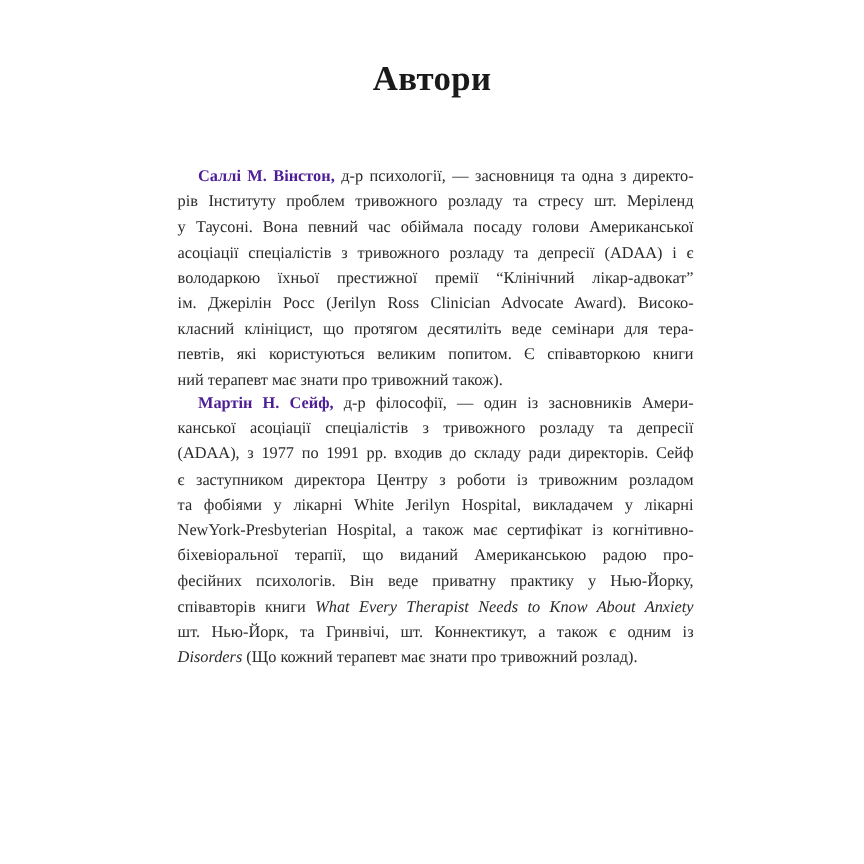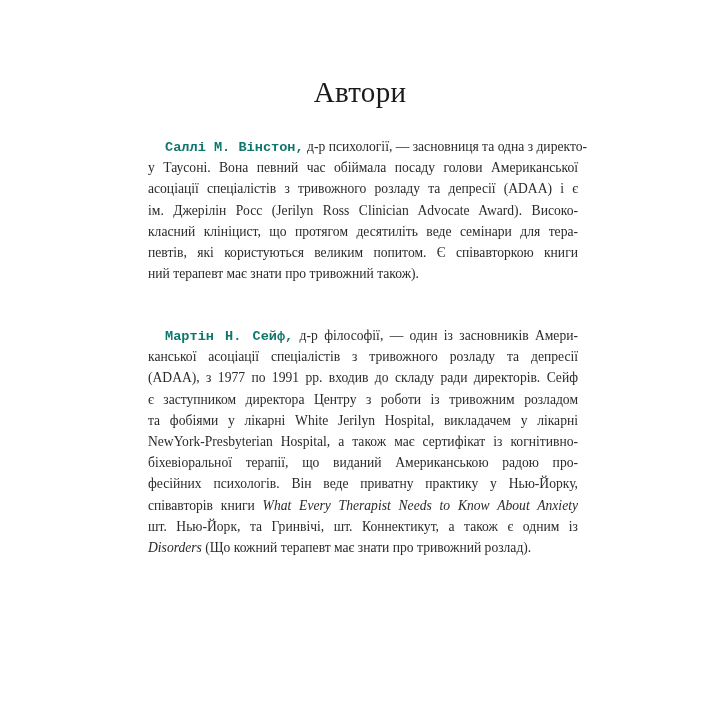--- a/index.html
+++ b/index.html
@@ -1,35 +1,37 @@
 <!DOCTYPE html>
 <html><head>
 <meta charset="utf-8">
 <style>
   html, body { margin:0; padding:0; background:#ffffff; }
   body { width:720px; height:720px; position:relative; overflow:hidden; font-family:"Liberation Serif","DejaVu Serif",serif; color:#2a2a2a; }
-  .title { position:absolute; top:50px; left:0; width:720px; text-align:center; font-size:29px; font-weight:normal; color:#1a1a1a; letter-spacing:0.3px;margin-top:26px; }
+  .title { position:absolute; top:50px; left:0; width:720px; text-align:center; font-size:29px; font-weight:bold; color:#1a1a1a; letter-spacing:0.3px; }
   .para { position:absolute; left:148px; width:430px; font-size:13.6px; line-height:21.2px; }
   .line { display:block; white-space:nowrap; text-align:justify; text-align-last:justify; height:21.2px; }
   .line.last { text-align-last:left; }
   .p1 { top:136px; }
   .p2 { top:325px; }
   .indent { padding-left:17px; }
-  b { color:#0f766e;font-family:Liberation Mono, monospace; }
+  b { color:#4c1d95; }
   i { font-style:italic; }
 </style>
 </head>
 <body>
 
 <div class="title">Автори</div>
 
 <div class="para p1">
   <span class="line indent"><b>Саллі М. Вінстон,</b><span> д-р психології, — засновниця та одна з директо-</span></span>
+  <span class="line">рів Інституту проблем тривожного розладу та стресу шт. Меріленд</span>
   <span class="line">у Таусоні. Вона певний час обіймала посаду голови Американської</span>
   <span class="line">асоціації спеціалістів з тривожного розладу та депресії (ADAA) і є</span>
+  <span class="line">володаркою їхньої престижної премії “Клінічний лікар-адвокат”</span>
   <span class="line">ім. Джерілін Росс (Jerilyn Ross Clinician Advocate Award). Високо-</span>
   <span class="line">класний клініцист, що протягом десятиліть веде семінари для тера-</span>
   <span class="line">певтів, які користуються великим попитом. Є співавторкою книги</span>
   <span class="line last">ний терапевт має знати про тривожний також).</span>
 </div>
 
 <div class="para p2">
   <span class="line indent"><b>Мартін Н. Сейф,</b><span> д-р філософії, — один із засновників Амери-</span></span>
   <span class="line">канської асоціації спеціалістів з тривожного розладу та депресії</span>
   <span class="line">(ADAA), з 1977 по 1991 рр. входив до складу ради директорів. Сейф</span>

